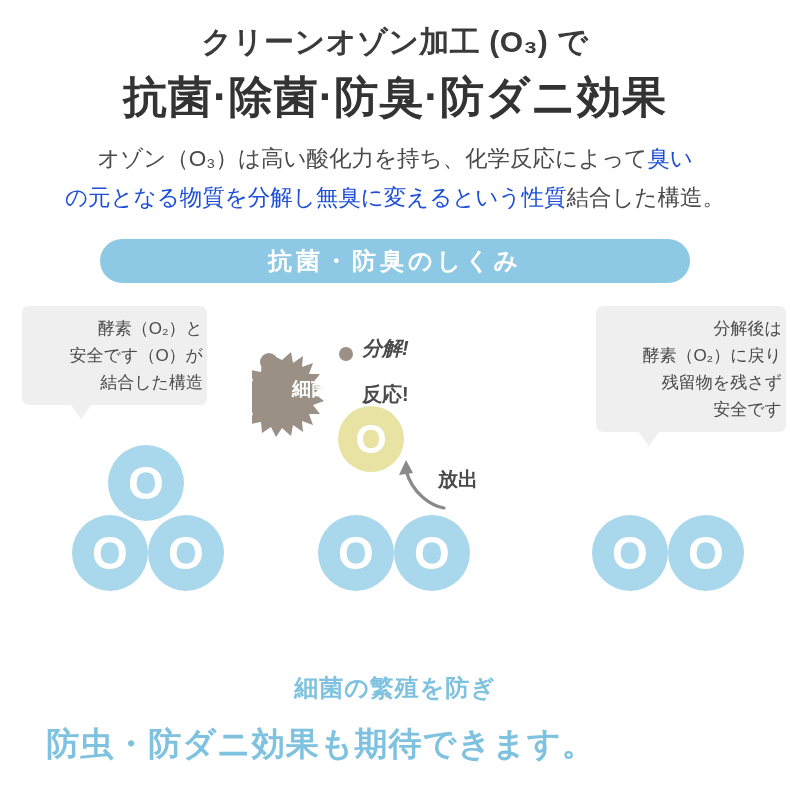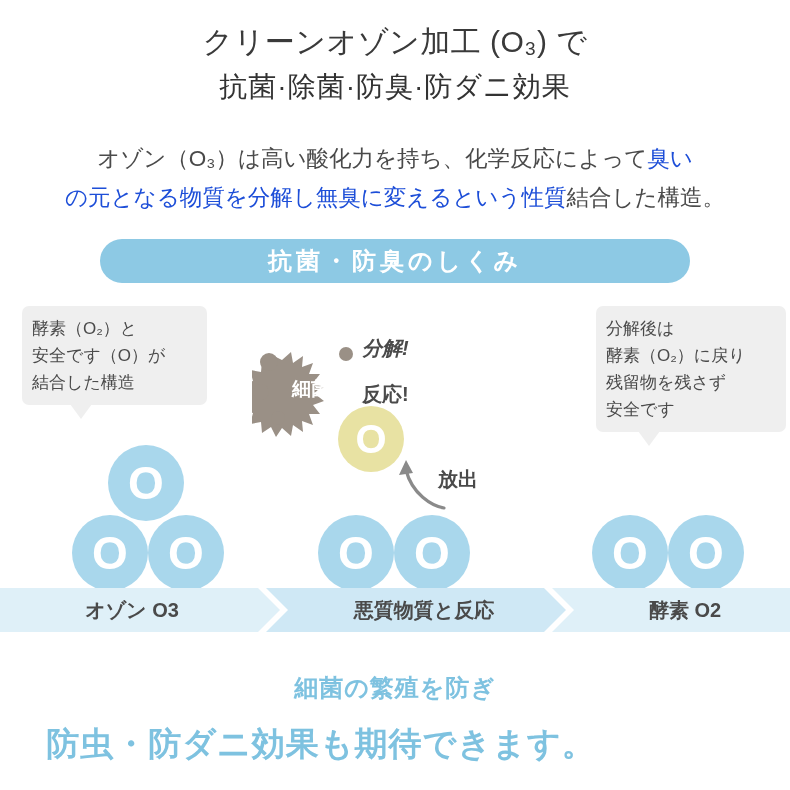--- a/index.html
+++ b/index.html
@@ -21,32 +21,32 @@
   }
 
   
   .head-line1 {
     position: absolute;
     top: 22px;
     left: 0;
     width: 790px;
     text-align: center;
     font-size: 30px;
-    font-weight: 400;
+    font-weight: 700;
     color: #3a3a3a;
     letter-spacing: 0.5px;
   }
   .head-line2 {
     position: absolute;
     top: 68px;
     left: 0;
     width: 790px;
     text-align: center;
-    font-size: 28px;
-    font-weight: 400;
+    font-size: 44px;
+    font-weight: 700;
     color: #333333;
     letter-spacing: 1px;
   }
 
   
   .desc {
     position: absolute;
     top: 140px;
     left: 0;
     width: 790px;
@@ -80,22 +80,22 @@
   }
 
   
   .callout {
     position: absolute;
     background: #efefef;
     border-radius: 7px;
     color: #4a4a4a;
     font-size: 17px;
     line-height: 27px;
-    text-align: left;
-    padding: 9px 10px;
+    text-align: right;
+    padding: 9px 4px;
     box-sizing: border-box;
   }
   .callout .tail {
     position: absolute;
     width: 0;
     height: 0;
     border-left: 11px solid transparent;
     border-right: 11px solid transparent;
     border-top: 15px solid #efefef;
     bottom: -14px;
@@ -335,28 +335,17 @@
     <span>O</span>
   </div>
 
   <div class="o-blue o-lg" id="enzyme-o-l">
     <span>O</span>
   </div>
   <div class="o-blue o-lg" id="enzyme-o-r">
     <span>O</span>
   </div>
 
-  <div class="strip">
-    <div class="seg" id="seg-1">
-      <span class="seg-text">オゾン O3</span>
-    </div>
-    <div class="seg" id="seg-2">
-      <span class="seg-text">悪質物質と反応</span>
-    </div>
-    <div class="seg" id="seg-3">
-      <span class="seg-text">酵素 O2</span>
-    </div>
-  </div>
 
   <div class="foot-line1">細菌の繁殖を防ぎ</div>
   <div class="foot-line2">防虫・防ダニ効果も期待できます。</div>
 
 </div>
 
 </body></html>

